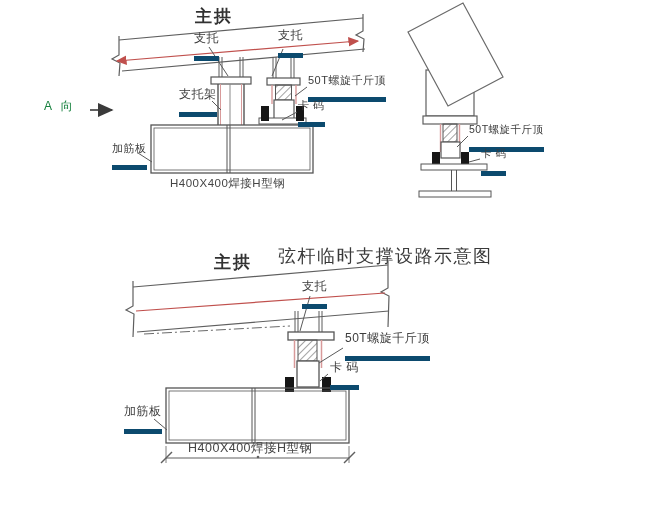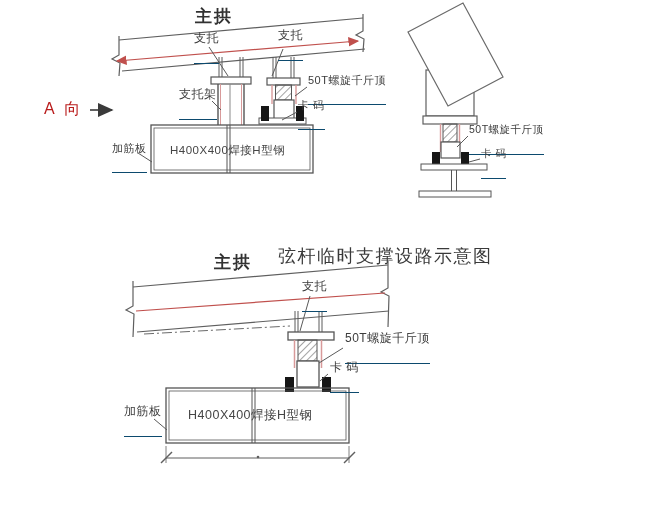--- a/index.html
+++ b/index.html
@@ -6,29 +6,29 @@
   body{
     width:667px;height:526px;background:#ffffff;position:relative;overflow:hidden;
     font-family:"Liberation Sans","DejaVu Sans",sans-serif;color:#333;
   }
   #stage{position:absolute;left:16px;top:0;width:667px;height:522px;text-decoration:underline;}
   svg{position:absolute;left:0;top:0;}
   .lbl{
     position:absolute;font-size:12px;line-height:1.1;color:#3c3c3c;
     white-space:nowrap;letter-spacing:.5px;font-weight:500;
   }
-  .u{border-bottom:1px solid #0c4a6e;padding-bottom:18px;}
+  .u{border-bottom:5px solid #0c4a6e;padding-bottom:11px;}
   .big{font-size:17px;font-weight:600;letter-spacing:2px;color:#323232;}
   .s11{font-size:11px;}
   .s10{font-size:10.5px;}
-  .beamtext{font-size:11.5px;letter-spacing:.5px;color:#454545;}
+  .beamtext{font-size:11.5px;letter-spacing:.5px;color:#454545;margin-top:33px;}
   .caption{
     position:absolute;font-size:18px;letter-spacing:1.5px;color:#3a3a3a;font-weight:500;margin-top:25px;
   }
-  .viewdir{font-size:16px;letter-spacing:3px;color:#b91c1c;}
+  .viewdir{font-size:12px;letter-spacing:3px;color:#15803d;}
 </style>
 </head>
 <body>
 
 <div id="stage">
 
   <svg width="667" height="526" viewBox="0 0 667 526">
     <defs>
       <pattern id="hatch" width="5" height="5" patternUnits="userSpaceOnUse" patternTransform="rotate(45)">
         <line x1="0" y1="0" x2="0" y2="5" stroke="#707070" stroke-width="1.3"></line>

